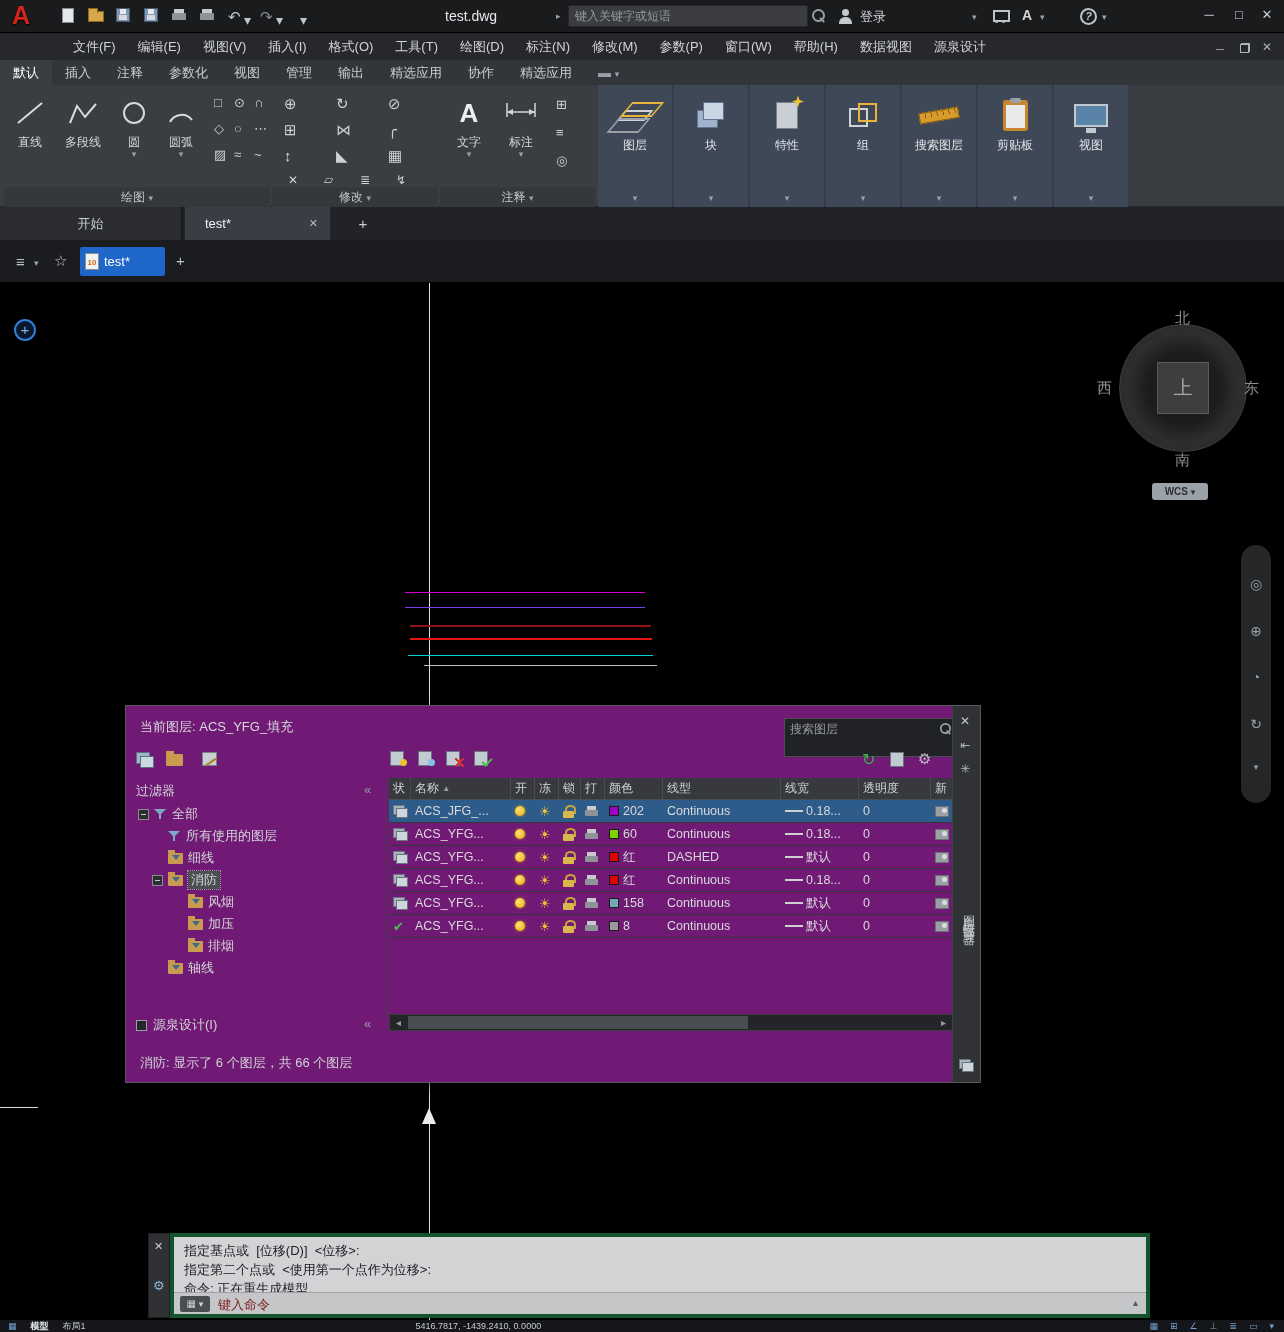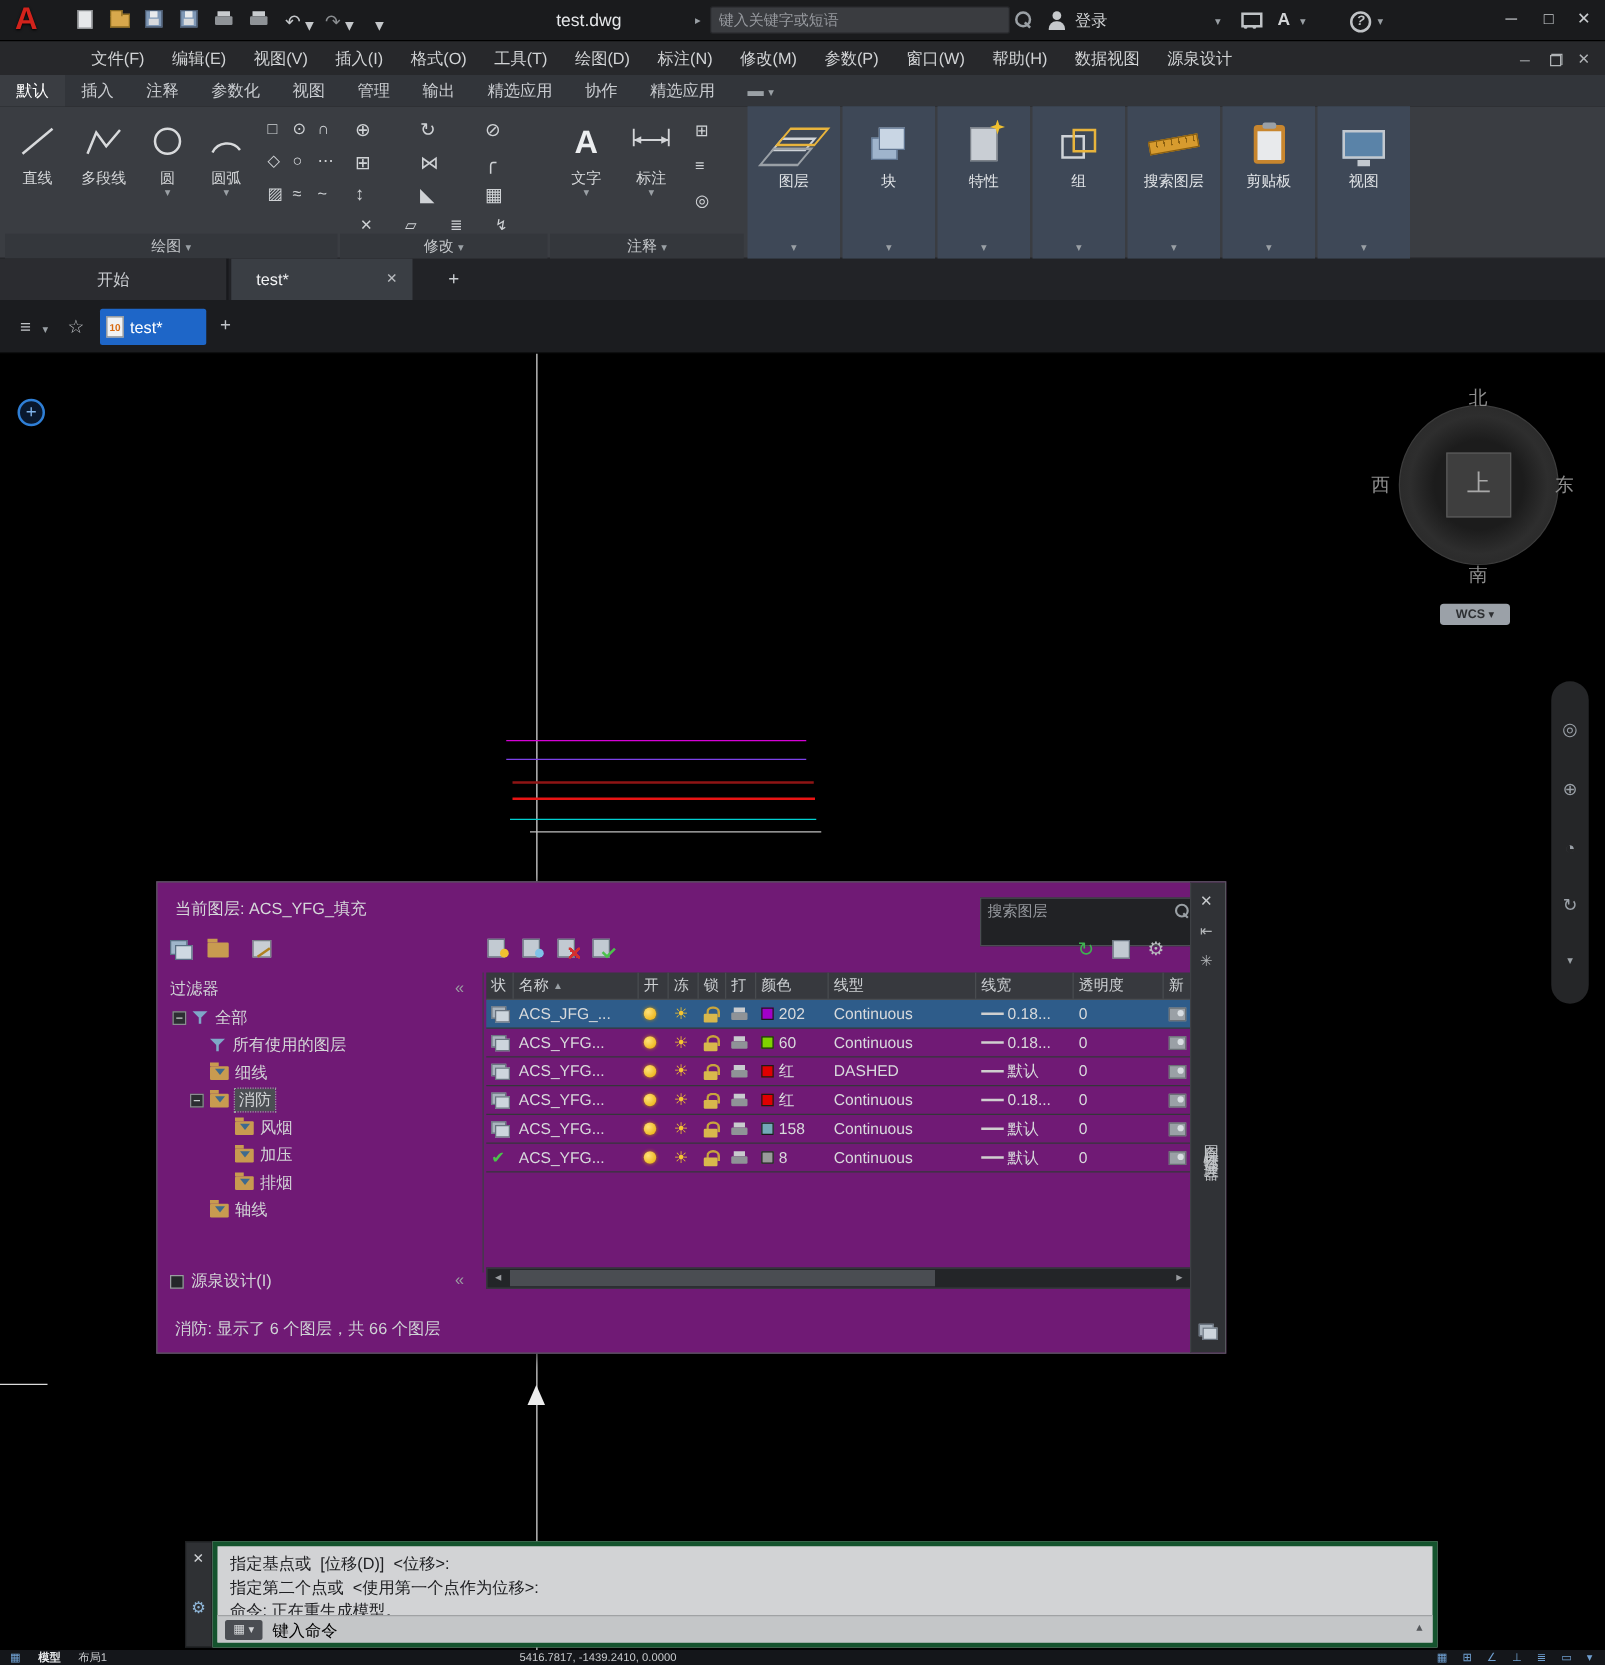--- a/index.html
+++ b/index.html
@@ -702,21 +702,21 @@
     <div class="cmd-strip">
       <span class="abs" style="left:5px;top:6px;color:#cfd2d5;font-size:11px">✕</span>
       <span class="abs" style="left:4px;top:44px;color:#8fb6d8;font-size:13px">⚙</span>
     </div>
     <div class="cmd-box">
       <span class="cmd-line" style="top:5px">指定基点或  [位移(D)]  &lt;位移&gt;:</span>
       <span class="cmd-line" style="top:24px">指定第二个点或  &lt;使用第一个点作为位移&gt;:</span>
       <span class="cmd-line" style="top:43px">命令: 正在重生成模型。</span>
       <div class="cmd-input">
         <span class="cmd-kbd">▦ <span class="dd" style="color:#d2d4d6">▾</span></span>
-        <span style="position:absolute;left:44px;top:3px;color:#000000;font-size:13px">键入命令</span>
+        <span style="position:absolute;left:44px;top:3px;color:#7f1d1d;font-size:13px">键入命令</span>
         <span style="position:absolute;right:8px;top:4px;color:#55585c;font-size:10px">▴</span>
       </div>
     </div>
   </div>
 
   <div id="statusbar">
     <span class="sb-item" style="margin-left:8px;color:#6f9fd0">▦</span>
     <span class="sb-item" style="color:#e8eaec;font-weight:bold">模型</span>
     <span class="sb-item">布局1</span>
     <span class="sb-item" style="margin-left:330px">5416.7817, -1439.2410, 0.0000</span>

